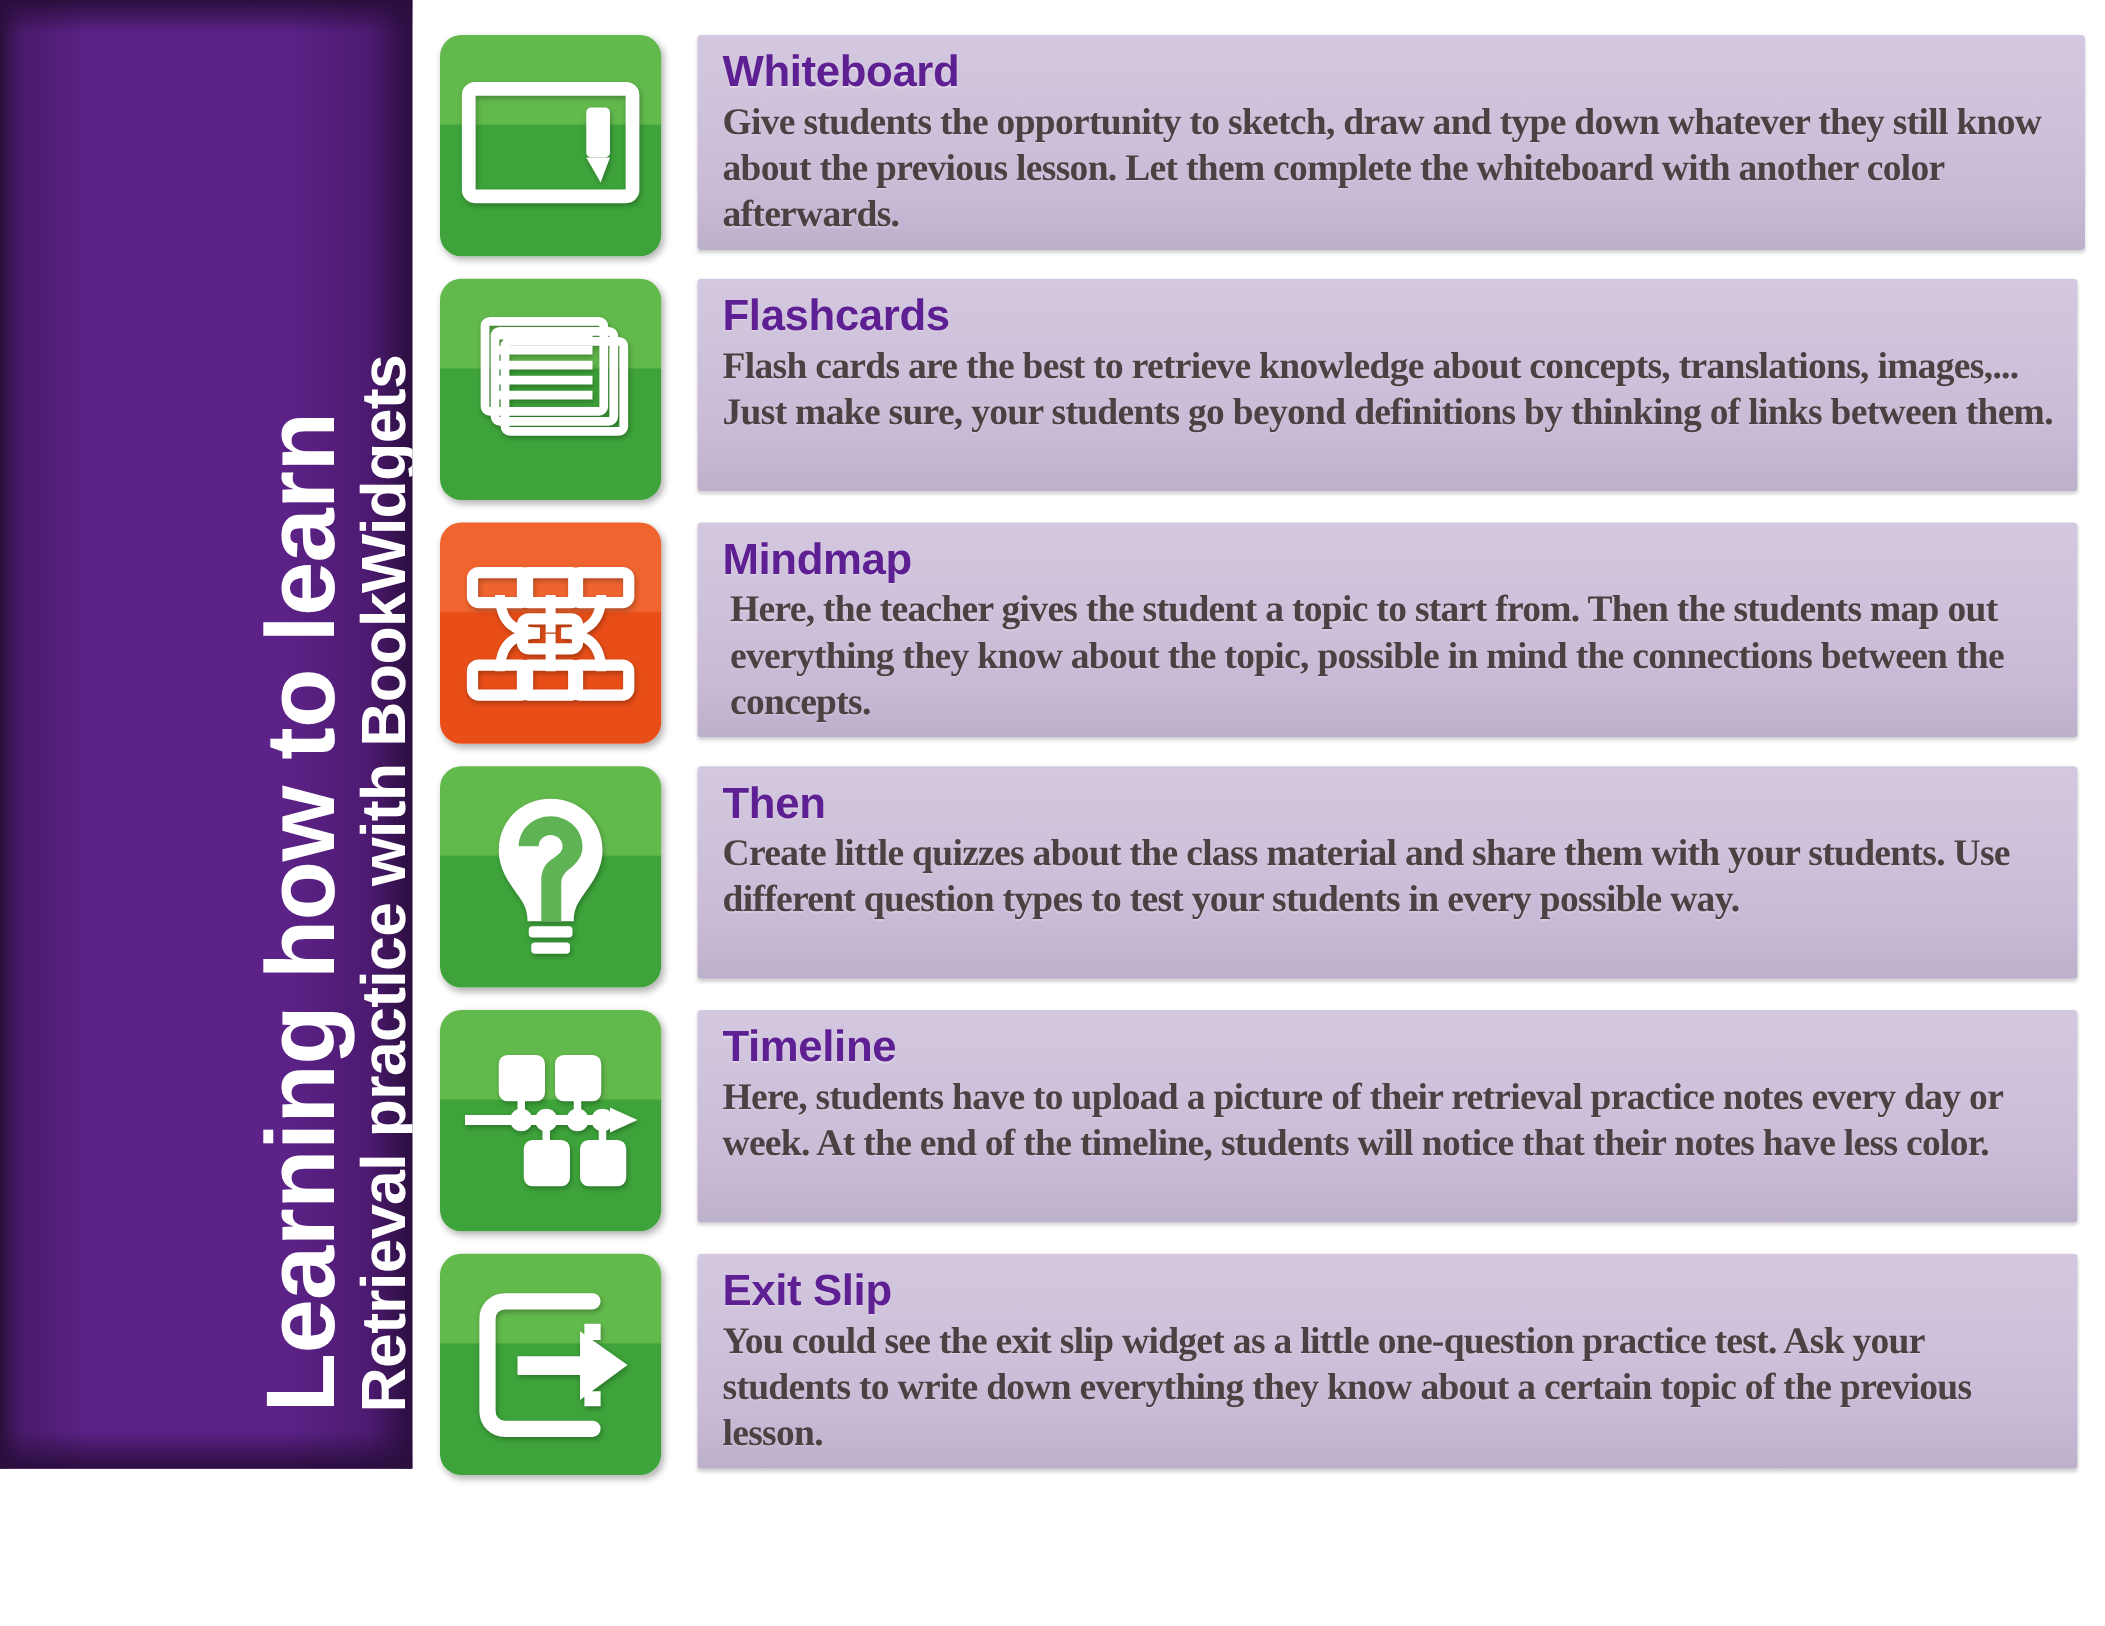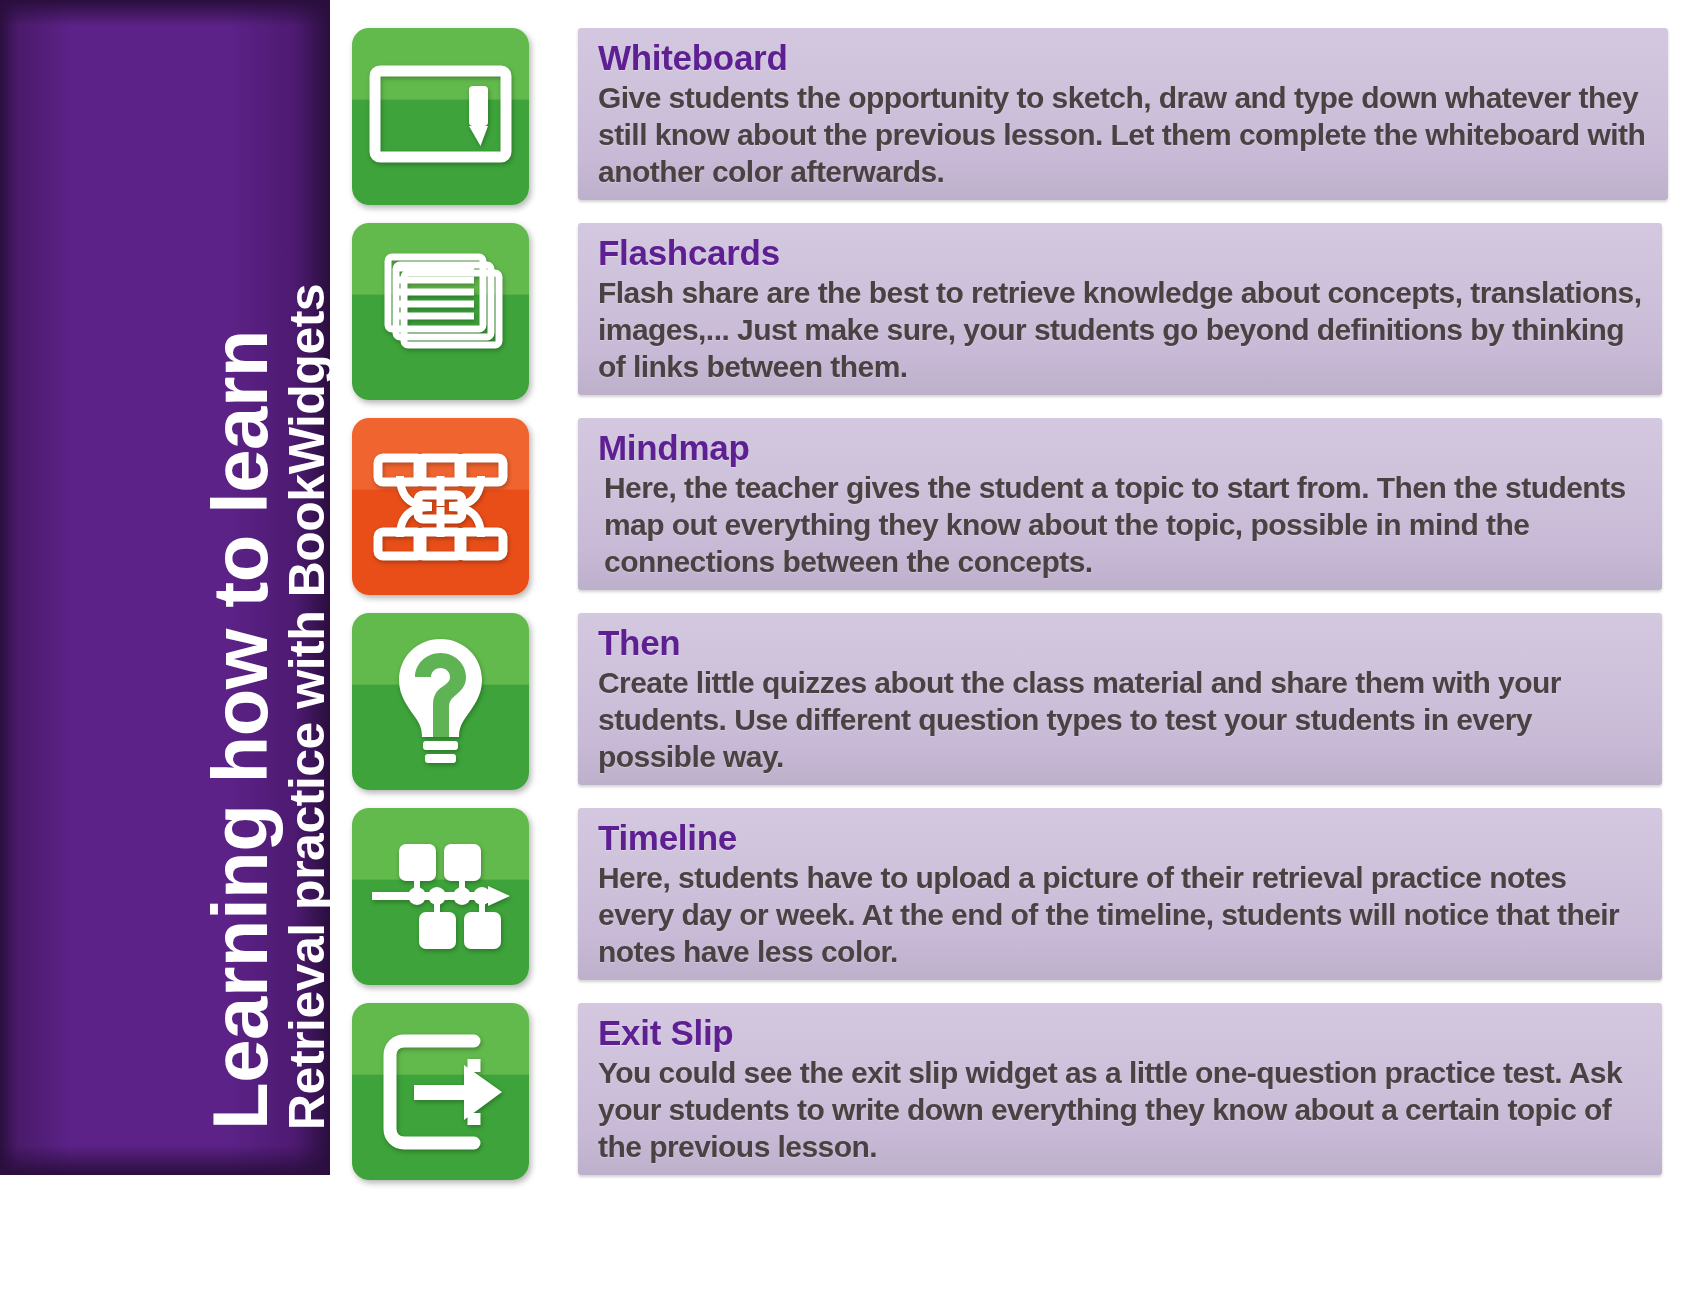--- a/index.html
+++ b/index.html
@@ -84,21 +84,20 @@
     left: 352px;
     top: 28px;
     width: 1310px;
   }
   .row {
     position: relative;
     display: flex;
     align-items: flex-start;
     margin-bottom: 18px;
     height: 177px;
-    gap: 20px;
   }
 
   
   .icon-tile {
     position: relative;
     width: 177px;
     height: 177px;
     flex: 0 0 177px;
     border-radius: 17px;
     box-shadow: 2px 3px 6px rgba(0,0,0,0.30);
@@ -142,20 +141,21 @@
   }
   .panel-body {
     color: #4a4242;
     font-size: 30px;
     font-weight: 700;
     line-height: 1.24;
     margin: 0;
     letter-spacing: -0.55px;
     white-space: pre-line;
     text-shadow: 0 1px 1px rgba(255,255,255,0.25);
+    font-family: Liberation Serif, serif;
   }
   .row.wide .panel { margin-right: -6px; }
   .row.indent .panel-body { padding-left: 6px; }
 </style>
 </head>
 <body>
 
 <div id="sidebar">
   <div id="sidebar-text-wrap">
     <div class="vtext" id="sidebar-title">Learning how to learn</div>
@@ -191,21 +191,21 @@
           <line x1="45" y1="45" x2="122" y2="45"></line>
           <line x1="45" y1="57" x2="122" y2="57"></line>
           <line x1="45" y1="69" x2="122" y2="69"></line>
           <line x1="45" y1="81" x2="122" y2="81"></line>
           <line x1="45" y1="93" x2="122" y2="93"></line>
         </g>
       </svg>
     </div>
     <div class="panel">
       <div class="panel-title">Flashcards</div>
-      <div class="panel-body">Flash share are the best to retrieve knowledge about concepts, translations, images,... Just make sure, your students go beyond definitions by thinking of links between them.</div>
+      <div class="panel-body">Flash cards are the best to retrieve knowledge about concepts, translations, images,... Just make sure, your students go beyond definitions by thinking of links between them.</div>
     </div>
   </div>
 
   <div class="row indent">
     <div class="icon-tile orange">
       <svg viewBox="0 0 177 177" xmlns="http://www.w3.org/2000/svg">
         <g fill="none" stroke="#ffffff" stroke-width="8">
           <path d="M48 58 C48 88 70 88 80 88"></path>
           <path d="M88.5 58 L88.5 88"></path>
           <path d="M129 58 C129 88 107 88 97 88"></path>

